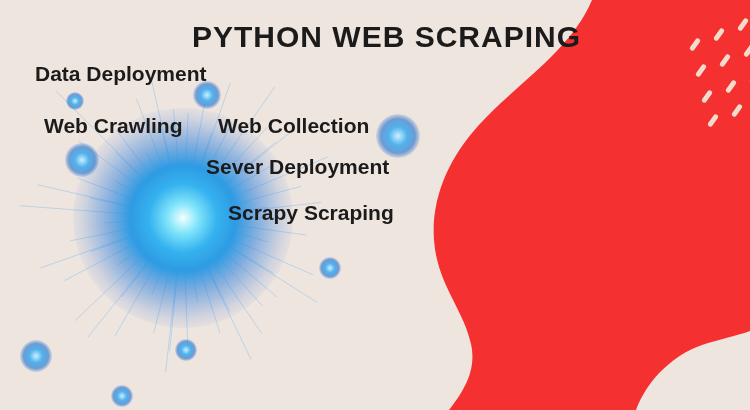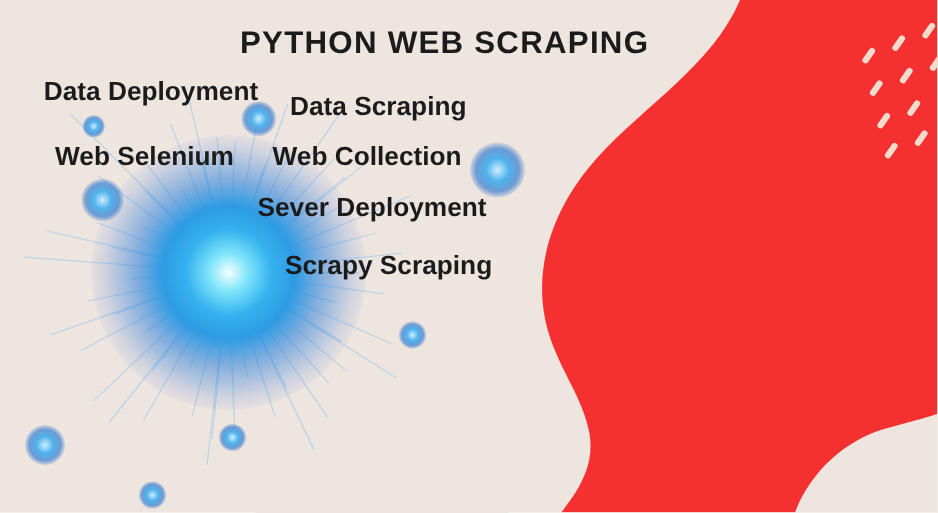--- a/index.html
+++ b/index.html
@@ -46,21 +46,21 @@
     color:var(--text);
     font-weight:bold;
     font-size:21px;
     white-space:nowrap;
   }
   .page-title{
     position:absolute;
     left:192px;top:20px;
     color:var(--text);
     font-weight:bold;
-    font-size:25px;
+    font-size:30px;
     letter-spacing:1px;
     white-space:nowrap;
   }
   .dash{
     position:absolute;
     width:14px;height:5px;border-radius:3px;
     background:var(--dash);
     transform:rotate(-55deg);
   }
 </style>
@@ -163,19 +163,18 @@
   <div class="dot" style="left:65px;top:143px;width:34px;height:34px"></div>
   <div class="dot" style="left:376px;top:114px;width:44px;height:44px"></div>
   <div class="dot" style="left:319px;top:257px;width:22px;height:22px"></div>
   <div class="dot" style="left:175px;top:339px;width:22px;height:22px"></div>
   <div class="dot" style="left:20px;top:340px;width:32px;height:32px"></div>
   <div class="dot" style="left:111px;top:385px;width:22px;height:22px"></div>
 
   <h1 class="page-title">PYTHON WEB SCRAPING</h1>
 
   <span class="label" style="left:35px;top:62px">Data Deployment</span>
-  <span class="label" style="left:232px;top:74px">Data Scraping</span>
-  <span class="label" style="left:44px;top:114px">Web Selenium</span>
+  <span class="label" style="left:44px;top:114px">Web Crawling</span>
   <span class="label" style="left:218px;top:114px">Web Collection</span>
   <span class="label" style="left:206px;top:155px">Sever Deployment</span>
   <span class="label" style="left:228px;top:201px">Scrapy Scraping</span>
 
 </div>
 
 </body></html>

